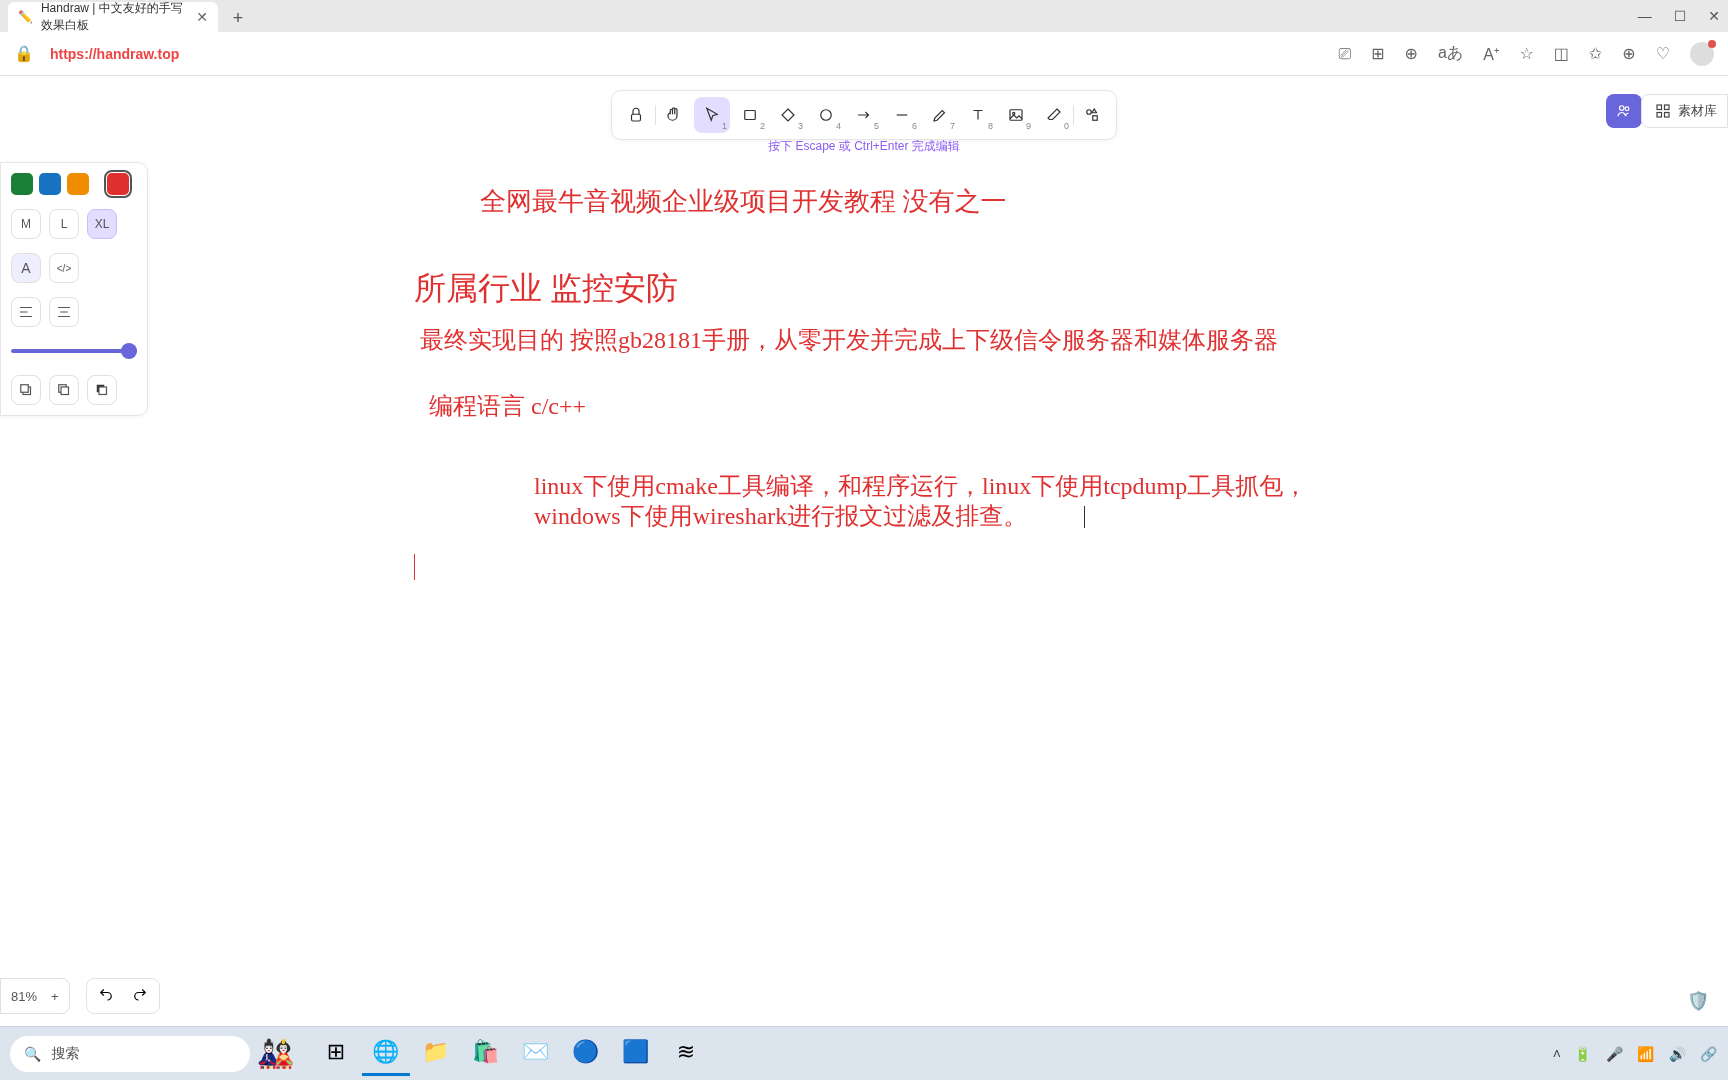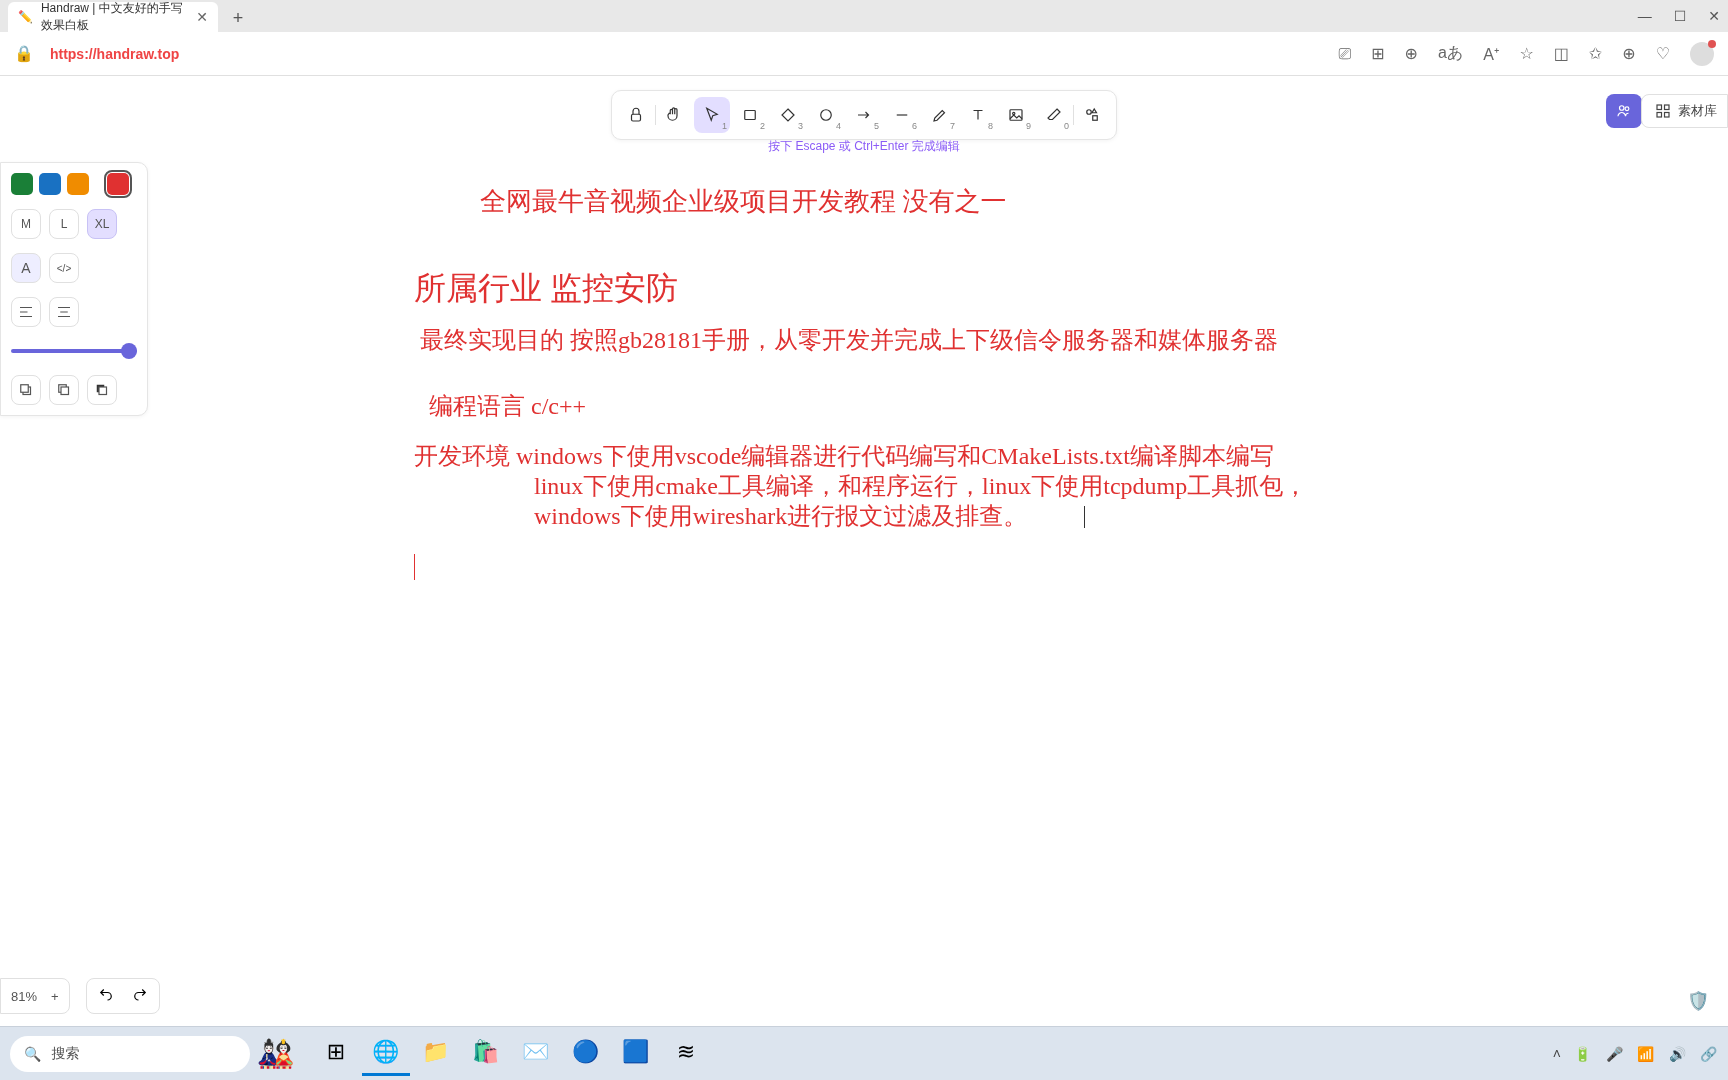--- a/index.html
+++ b/index.html
@@ -271,21 +271,20 @@
             <rect x="8" y="8" width="10" height="10" fill="#fff"></rect>
           </svg>
         </div>
     </div>
   </div>
 
   <div class="canvas-text title-text">全网最牛音视频企业级项目开发教程  没有之一</div>
   <div class="canvas-text line1">所属行业     监控安防</div>
   <div class="canvas-text line2">最终实现目的    按照gb28181手册，从零开发并完成上下级信令服务器和媒体服务器</div>
   <div class="canvas-text line3">编程语言    c/c++</div>
-  <div class="canvas-text line4">开发环境   windows下使用vscode编辑器进行代码编写和CMakeLists.txt编译脚本编写</div>
   <div class="canvas-text line4c">windows下使用wireshark进行报文过滤及排查。</div>
   <div class="canvas-text line4b">linux下使用cmake工具编译，和程序运行，linux下使用tcpdump工具抓包，</div>
   <div class="text-cursor"></div>
   <div class="blank-cursor"></div>
 
   <div class="zoom-box">
     <span>81%</span>
     <span>+</span>
   </div>
   <div class="undo-box">

